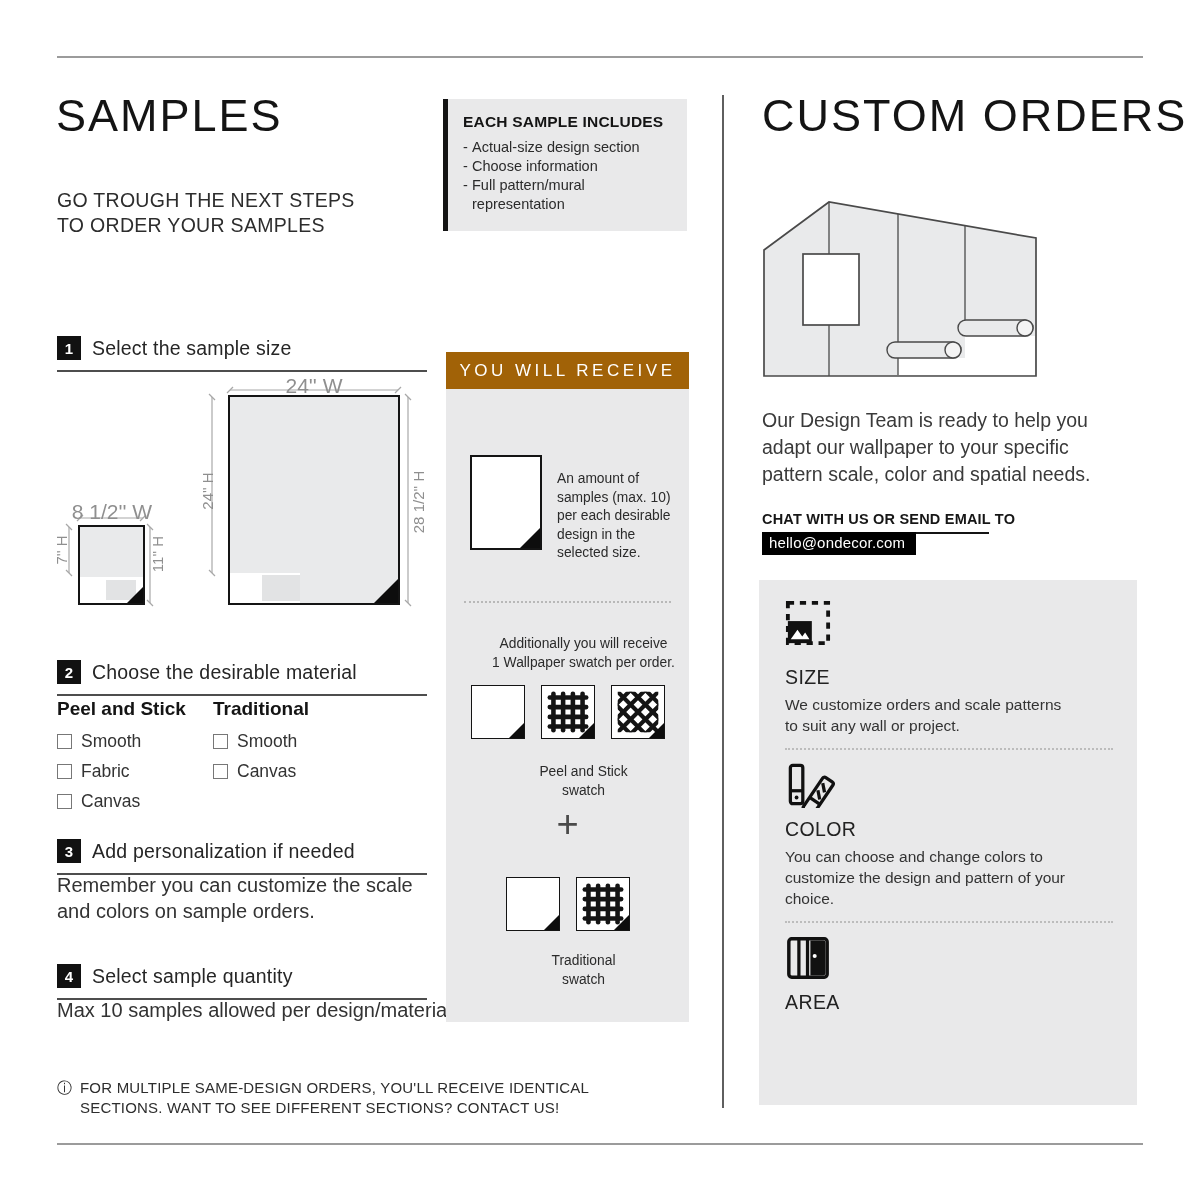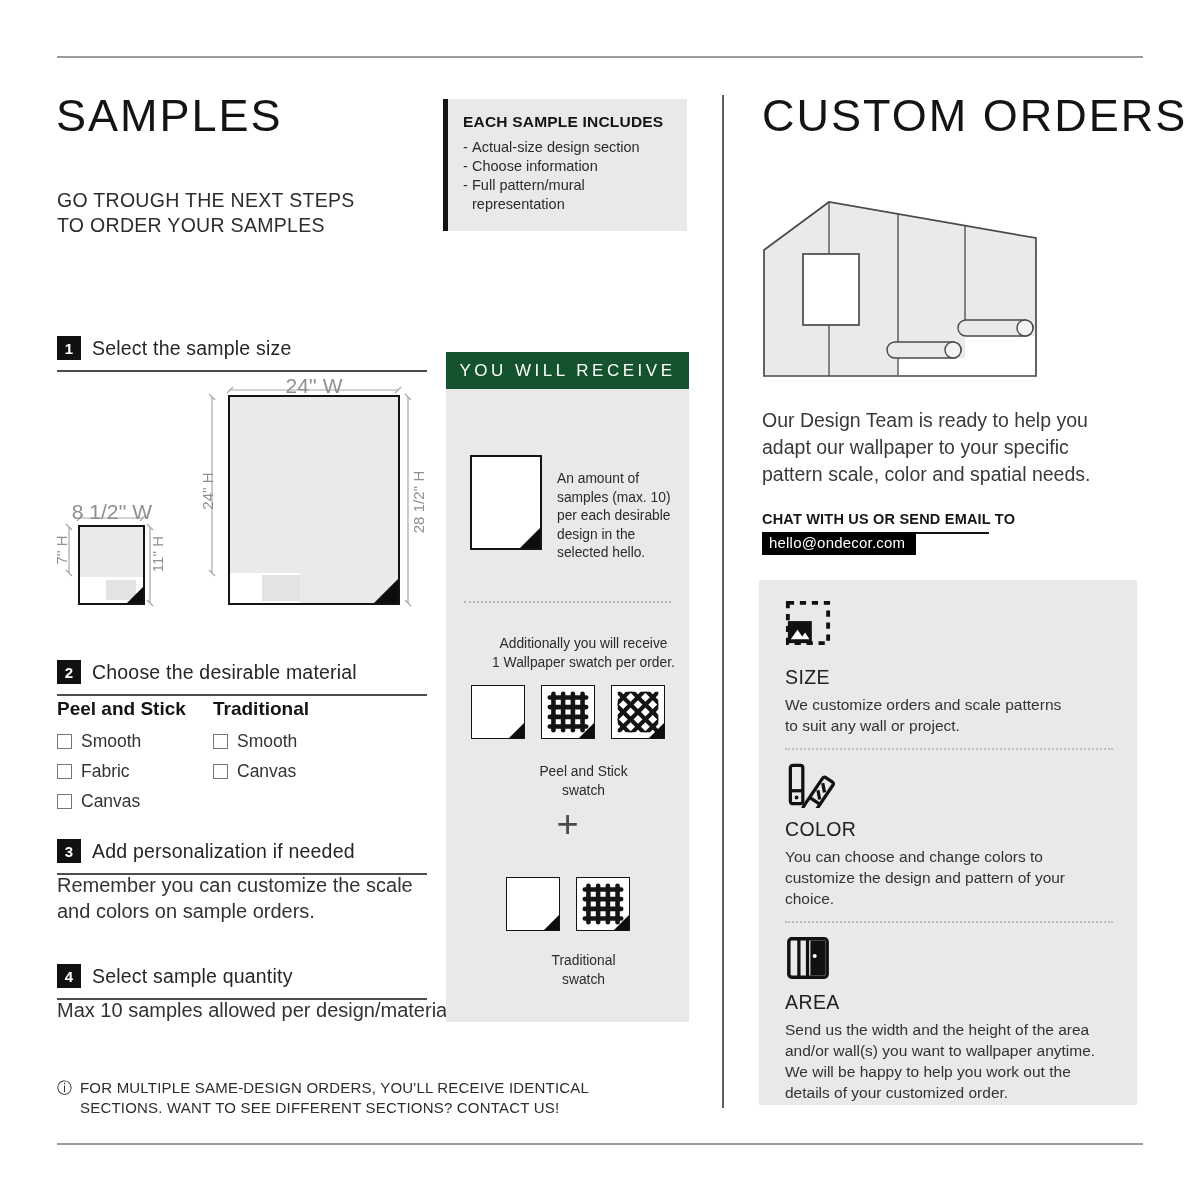--- a/index.html
+++ b/index.html
@@ -51,21 +51,21 @@
   .mat-opt{display:flex;align-items:center;margin-bottom:9px;font-size:17.5px;color:#333;text-align:right;}
   .cbx{width:13px;height:13px;border:1.5px solid #777;margin-right:9px;flex:0 0 auto;background:#fff;}
 
   .body-text{position:absolute;left:57px;font-size:20px;line-height:26px;color:#333;}
 
   .footnote{position:absolute;left:57px;top:1078px;display:flex;align-items:flex-start;color:#2d2d2d;}
   .footnote .glyph{font-size:15px;margin-right:8px;line-height:19px;}
   .footnote .fn-lines{font-size:15px;line-height:19.5px;letter-spacing:.2px;}
 
   
-  .mid-header{position:absolute;left:446px;top:352px;width:243px;height:37px;background:#14532d;
+  .mid-header{position:absolute;left:446px;top:352px;width:243px;height:37px;background:#a16207;
     color:#fff;display:flex;align-items:center;justify-content:center;
     font-size:17px;letter-spacing:3.5px;white-space:nowrap;}
   .mid-panel{position:absolute;left:446px;top:389px;width:243px;height:633px;background:#e9e9ea;}
   .sample-page{position:absolute;left:24px;top:66px;width:72px;height:95px;background:#fff;
     border:2px solid #141414;box-sizing:border-box;}
   .receive-text{position:absolute;left:111px;top:81px;font-size:13.8px;line-height:18.5px;color:#2b2b2b;}
   .dotted{border-top:2px dotted #b8b8b8;position:absolute;left:18px;right:18px;height:0;}
   .center-text{position:absolute;left:0;width:100%;text-align:center;font-size:13.8px;line-height:19px;color:#2b2b2b;padding-left:16px;}
   .swatch-row{position:absolute;left:0;width:100%;display:flex;justify-content:center;gap:16px;}
   .swatch{position:relative;width:54px;height:54px;background:#fff;border:1.5px solid #141414;box-sizing:border-box;}
@@ -226,21 +226,21 @@
 
 <div class="mid-panel">
   <div class="sample-page">
     <div class="fold fold-20"></div>
   </div>
   <div class="receive-text">
       <div>An amount of</div>
       <div>samples (max. 10)</div>
       <div>per each desirable</div>
       <div>design in the</div>
-      <div>selected hello.</div>
+      <div>selected size.</div>
     </div>
 
   <div class="dotted" style="top:212px"></div>
 
   <div class="center-text" style="top:245px">
       <div>Additionally you will receive</div>
       <div>1 Wallpaper swatch per order.</div>
     </div>
 
   <div class="swatch-row" style="top:296px">
@@ -390,20 +390,14 @@
   <div class="feat-div"></div>
 
   <svg class="feat-icon2" width="46" height="46" viewBox="0 0 48 48">
     <rect x="4" y="4" width="40" height="40" rx="3" fill="none" stroke="#111" stroke-width="3.6"></rect>
     <line x1="14.5" y1="4" x2="14.5" y2="44" stroke="#111" stroke-width="3.4"></line>
     <line x1="23.5" y1="4" x2="23.5" y2="44" stroke="#111" stroke-width="3.4"></line>
     <path d="M26.5 5.8 H40 A2.2 2.2 0 0 1 42.2 8 V40 A2.2 2.2 0 0 1 40 42.2 H26.5 Z" fill="#111"></path>
     <circle cx="31" cy="22" r="2.1" fill="#fff"></circle>
   </svg>
   <div class="feat-title">AREA</div>
-  <div class="feat-text">
-      <div>Send us the width and the height of the area</div>
-      <div>and/or wall(s) you want to wallpaper anytime.</div>
-      <div>We will be happy to help you work out the</div>
-      <div>details of your customized order.</div>
-    </div>
 
 </div>
 
 </body></html>

